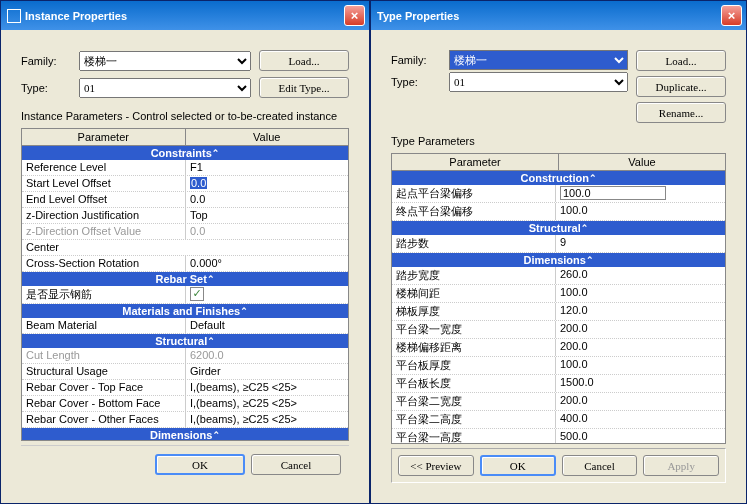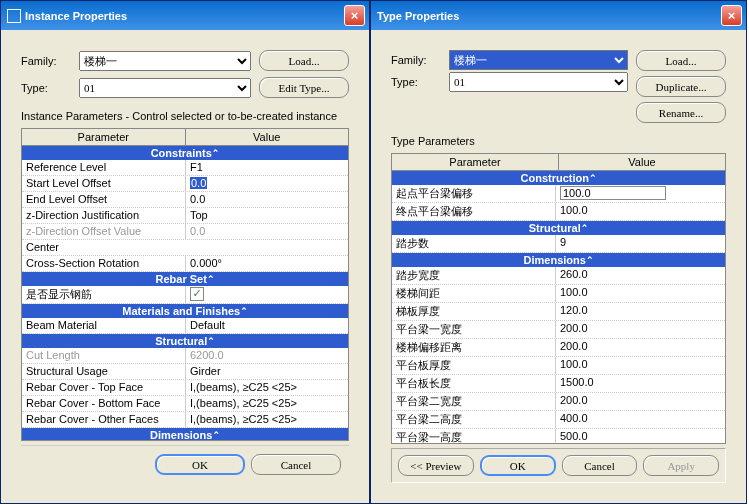--- a/index.html
+++ b/index.html
@@ -5,21 +5,21 @@
 body{margin:0;font:11px Tahoma,Arial,sans-serif;background:#fff;display:flex}
 .dlg{background:#ece9d8;border:1px solid #0a246a;display:flex;flex-direction:column}
 .title{background:linear-gradient(#0a6ccd,#3f91e8);color:#fff;font-weight:bold;padding:4px 4px 4px 6px;display:flex;align-items:center;gap:4px}
 .title .sp{flex:1}
 .tsq{width:12px;height:12px;border:1px solid #fff}
 .close{width:19px;height:19px;background:linear-gradient(#f5a09a,#d63c27);border:1px solid #fff;border-radius:3px;display:flex;align-items:center;justify-content:center;color:#fff;font-weight:bold;font-size:13px;cursor:pointer}
 .body{padding:20px;flex:1;display:flex;flex-direction:column;gap:4px;overflow:hidden}
 .row{display:flex;align-items:center;gap:8px;margin-bottom:2px}
 .lbl{width:50px}
 select{font:11px Tahoma;height:20px}
-.btn{background:#ece9d8;border:1px solid #888;border-radius:9px;width:90px;height:21px;font:11px Tahoma;cursor:pointer;box-shadow:inset 1px 1px #fff}
+.btn{background:#ece9d8;border:1px solid #888;border-radius:3px;width:90px;height:21px;font:11px Tahoma;cursor:pointer;box-shadow:inset 1px 1px #fff}
 .btn.def{border:2px solid #4a8cf7}
 .rbtns{display:flex;flex-direction:column;gap:5px;align-items:flex-end;margin-bottom:2px}
 .desc{margin:6px 0 2px}
 .tbl{border:1px solid #888;background:#fff;display:flex;flex-direction:column;overflow:hidden}
 .tbl.flex{flex:1}
 .thead{display:flex;background:#ece9d8;border-bottom:1px solid #888}
 .thead>div{flex:1;text-align:center;padding:2px;border-right:1px solid #888}
 .thead>div:last-child{border-right:none}
 .tbody{overflow-y:scroll;flex:1}
 .sect{background:#2e5cce;color:#fff;font-weight:bold;padding:1px 4px;display:flex;justify-content:center;align-items:center}

